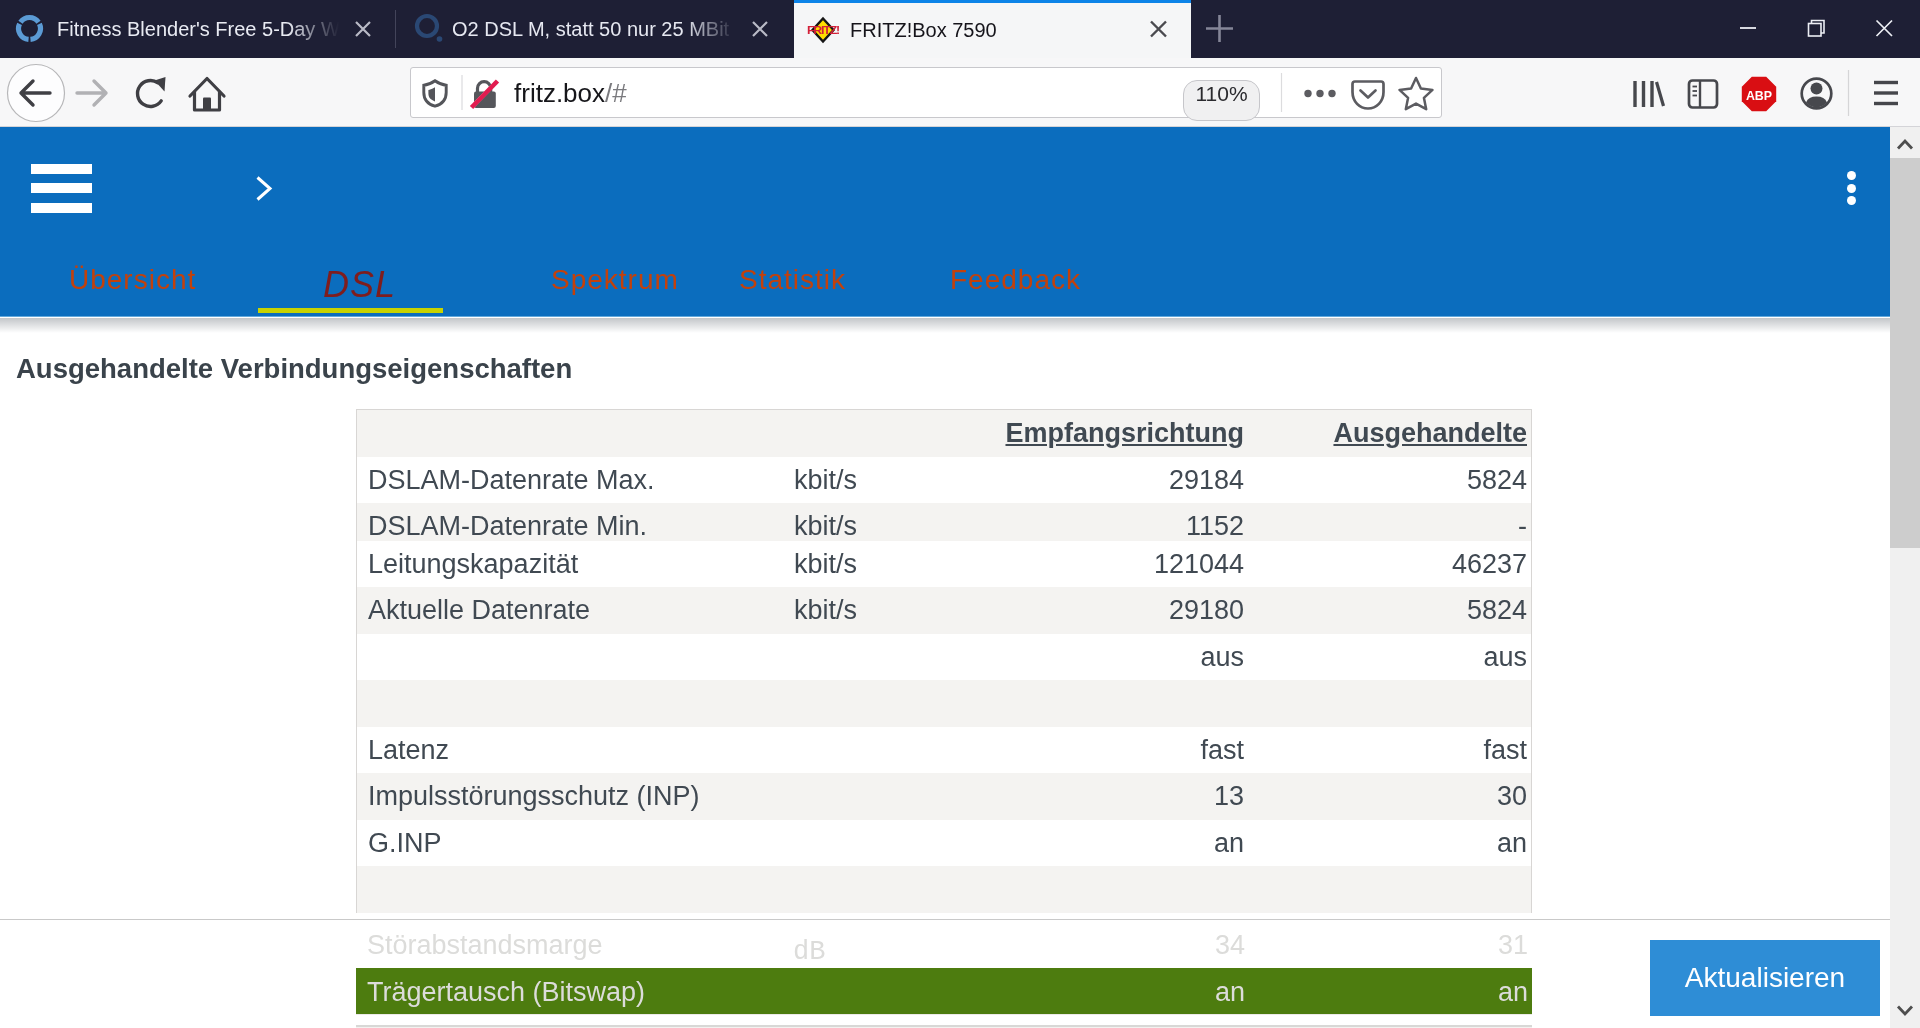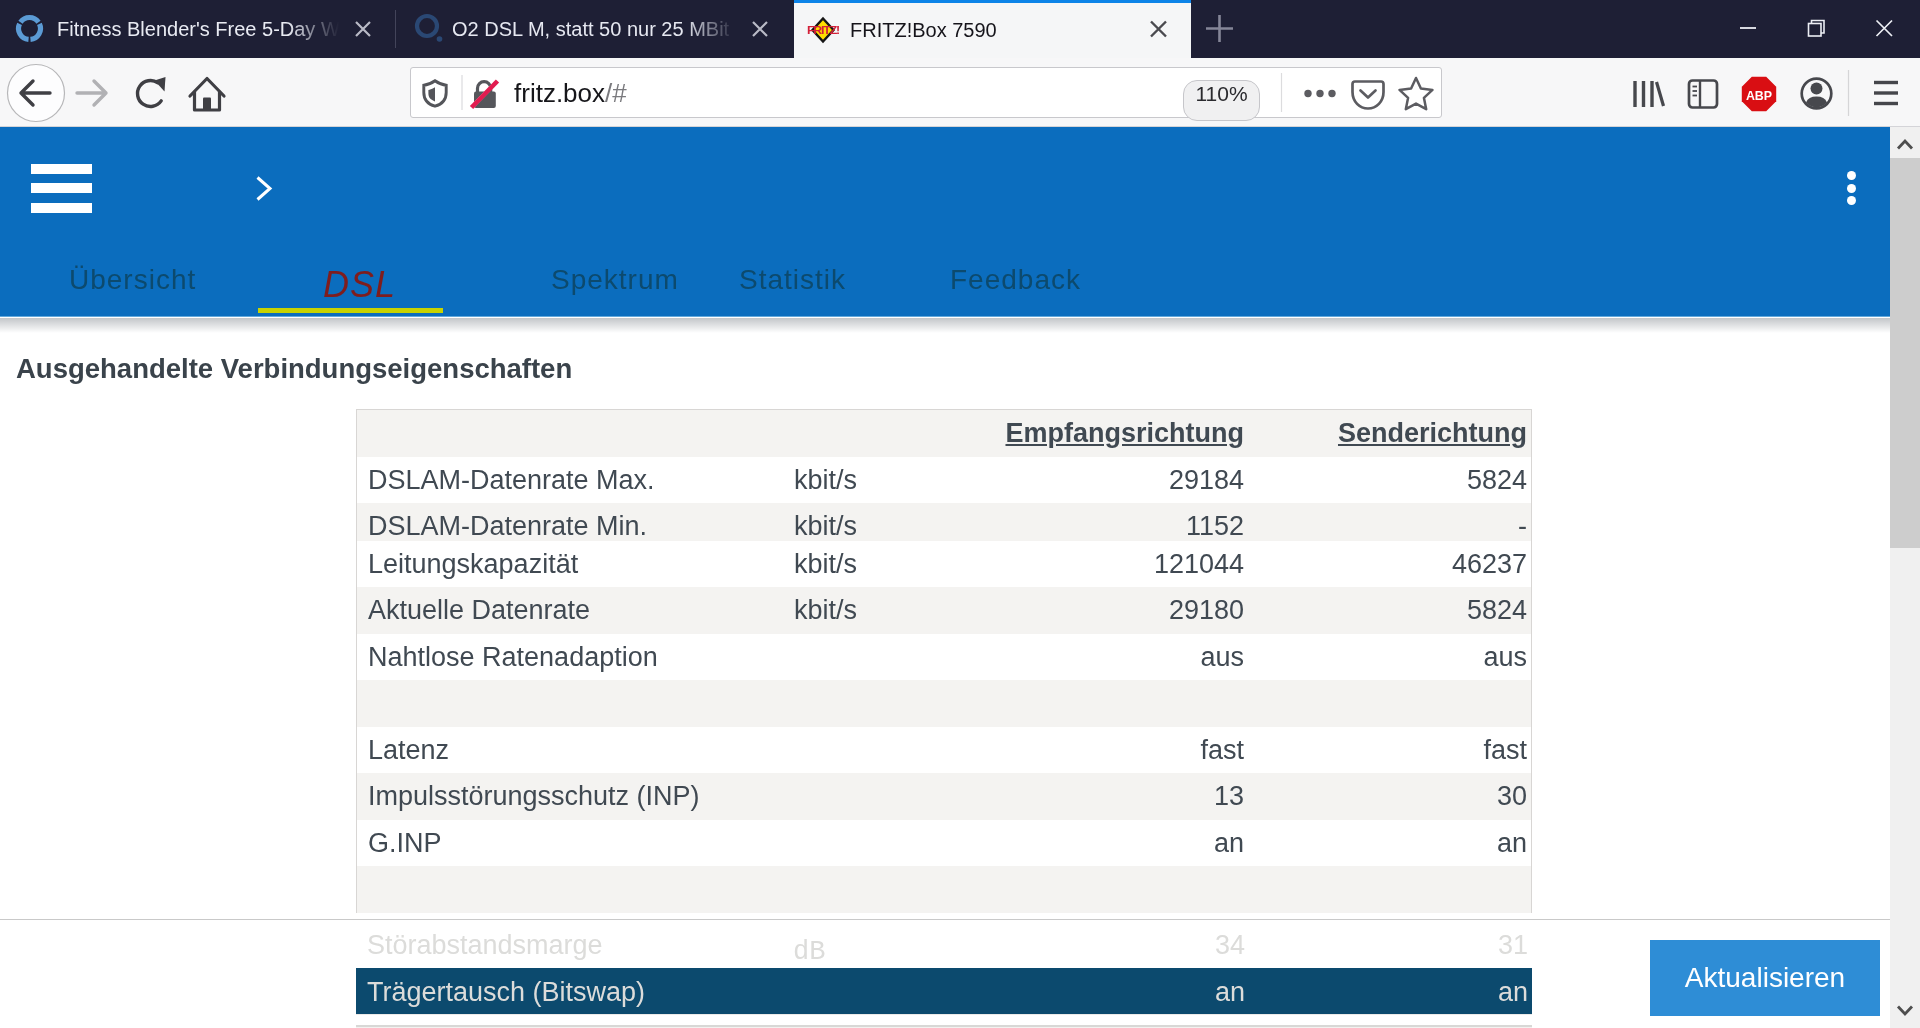--- a/index.html
+++ b/index.html
@@ -21,21 +21,21 @@
 #urlbar { position:absolute; left:410px; top:67px; width:1032px; height:51px; background:#fff; border:1px solid #c8c8cc; border-radius:3px; }
 #urltext { position:absolute; left:514px; top:58px; height:69px; line-height:70px; font-size:26px; color:#16161a; }
 #zoompill { position:absolute; left:1183px; top:80px; width:77px; height:41px; border:1px solid #c6c6ca; border-radius:14px; background:#f0f0f1; text-align:center; line-height:26px; font-size:21px; color:#2a2a2e; }
 
 
 #bluehead { position:absolute; top:127px; left:0; width:1890px; height:190px; background:#0b6dbe; border-bottom:1px solid #62a9dc; }
 #headshadow { position:absolute; top:318px; left:0; width:1890px; height:15px; background:linear-gradient(#c3c6c9, rgba(255,255,255,0)); }
 .hbar { position:absolute; left:31px; width:61px; height:10px; background:#fff; }
 #pagetitle { position:absolute; left:0; top:168px; font-size:32px; color:#fff; width:1000px; height:40px; }
 #pagetitle span { position:absolute; top:0; }
-.navtab { position:absolute; top:264px; font-size:28px; color:#0c4a6e; letter-spacing:1px; }
+.navtab { position:absolute; top:264px; font-size:28px; color:#c2410c; letter-spacing:1px; }
 #yellowline { position:absolute; left:258px; top:308px; width:185px; height:5px; background:#c8d301; }
 .wdot { position:absolute; left:1847px; width:9px; height:9px; border-radius:50%; background:#fff; }
 
 #contentheading { position:absolute; left:16px; top:353px; font-size:27.5px; font-weight:bold; color:#3a434b; }
 
 
 #ftable { position:absolute; left:356px; top:409px; width:1176px; border:1px solid #d8d6d4; border-bottom:none; }
 .trow { position:relative; width:1174px; font-size:27px; color:#404952; }
 .trow span { position:absolute; top:8px; }
 .trow .c1 { left:11px; }
@@ -198,21 +198,21 @@
   <div id="yellowline"></div>
   <div class="wdot" style="top:171px;"></div>
   <div class="wdot" style="top:183.5px;"></div>
   <div class="wdot" style="top:196px;"></div>
 
   <div id="contentheading">Ausgehandelte Verbindungseigenschaften</div>
 
   <div id="ftable">
     <div class="trow rgray" style="height:47px;">
         <span class="c3 bb">Empfangsrichtung</span>
-        <span class="c4 bb">Senderichtung</span>
+        <span class="c4 bb">Ausgehandelte</span>
       </div>
     <div class="trow rwhite" style="height:46px;">
         <span class="c1">DSLAM-Datenrate Max.</span>
         <span class="c2">kbit/s</span>
         <span class="c3">29184</span>
         <span class="c4">5824</span>
       </div>
     <div class="trow rgray" style="height:38px;">
         <span class="c1">DSLAM-Datenrate Min.</span>
         <span class="c2">kbit/s</span>
@@ -225,21 +225,20 @@
         <span class="c3">121044</span>
         <span class="c4">46237</span>
       </div>
     <div class="trow rgray" style="height:47px;">
         <span class="c1">Aktuelle Datenrate</span>
         <span class="c2">kbit/s</span>
         <span class="c3">29180</span>
         <span class="c4">5824</span>
       </div>
     <div class="trow rwhite" style="height:46px;">
-        <span class="c1">Nahtlose Ratenadaption</span>
         <span class="c3">aus</span>
         <span class="c4">aus</span>
       </div>
     <div class="trow rgray" style="height:47px;"></div>
     <div class="trow rwhite" style="height:46px;">
         <span class="c1">Latenz</span>
         <span class="c3">fast</span>
         <span class="c4">fast</span>
       </div>
     <div class="trow rgray" style="height:47px;">
@@ -255,21 +254,21 @@
     <div class="trow rgray" style="height:47px;"></div>
   </div>
 
   <div id="footer">
     <div style="position:absolute; left:356px; top:1px; width:1176px; height:47px; background:#fff;">
       <span class="fad" style="position:absolute; left:11px; top:9px;">Störabstandsmarge</span>
       <span class="fad" style="position:absolute; left:437px; top:16px;font-family:Liberation Mono, monospace;">dB</span>
       <span class="fad" style="position:absolute; right:287px; top:9px;">34</span>
       <span class="fad" style="position:absolute; right:4px; top:9px;">31</span>
     </div>
-    <div style="position:absolute; left:356px; top:48px; width:1176px; height:47px; background:#0c4a6e; border-bottom:1px solid #eceae8;">
+    <div style="position:absolute; left:356px; top:48px; width:1176px; height:47px; background:#4d7c0f; border-bottom:1px solid #eceae8;">
       <span class="fad" style="position:absolute; left:11px; top:9px;">Trägertausch (Bitswap)</span>
       <span class="fad" style="position:absolute; right:287px; top:9px;">an</span>
       <span class="fad" style="position:absolute; right:4px; top:9px;">an</span>
     </div>
     <div style="position:absolute; left:356px; top:105px; width:1176px; height:2px; background:#d8d8d6;"></div>
     <div style="position:absolute; left:356px; top:107px; width:1176px; height:2px; background:#f3f2f0;"></div>
   </div>
   <div id="updbtn">Aktualisieren</div>
 
   <div id="sbar"></div>

